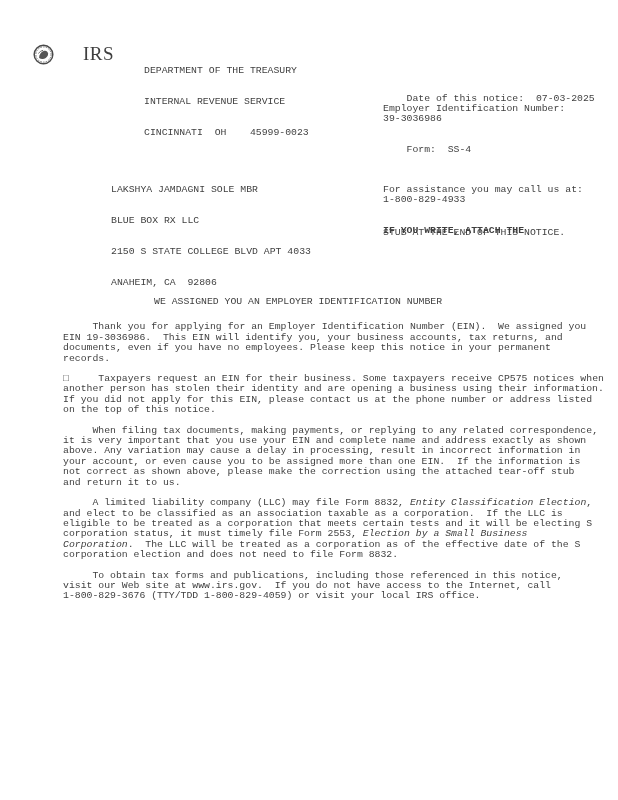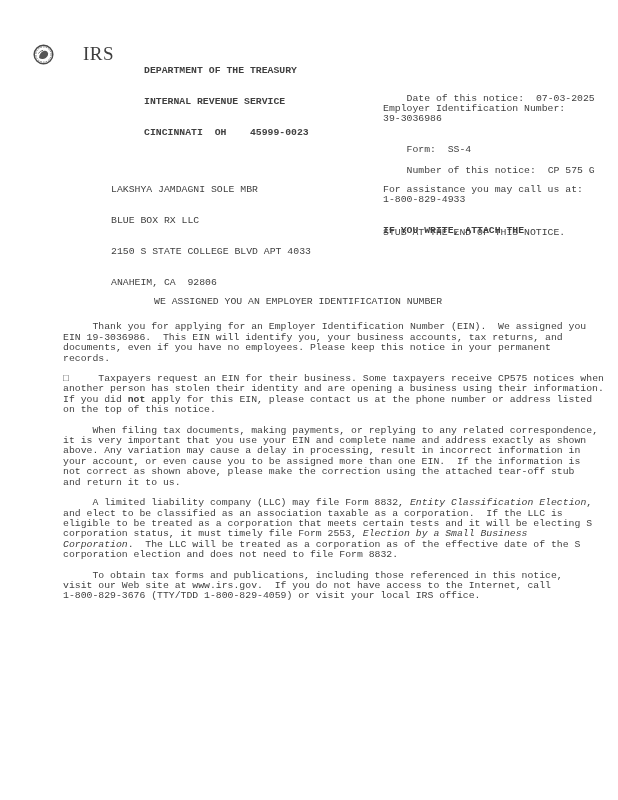--- a/index.html
+++ b/index.html
@@ -16,21 +16,21 @@
   }
 
   
   .letterhead { position: absolute; left: 33px; top: 44px; display: flex; align-items: flex-start; gap: 27px; }
   .logo { display: inline-block; width: 21px; height: 21px; }
   .irs-text {
     font-family: "Liberation Serif", "DejaVu Serif", serif;
     font-size: 19px; line-height: 20px; letter-spacing: 0.5px;
     margin: 0 1px 0 2px; color: #3f3f3f;
   }
-  .agency { margin-left: 2px; white-space: pre; padding-top: 1px; font-weight: bold; }
+  .agency { margin-left: 2px; white-space: pre; padding-top: 1px; }
 
   
   .ni { position: absolute; left: 383px; white-space: pre; }
   .ni .val { margin-left: 11.8px; margin-top: 24px; }
   .ni-date   { top: 84px; }
   .ni-ein-l  { top: 104px; }
   .ni-ein-v  { top: 114px; }
   .ni-form   { top: 135px; }
   .ni-number { top: 156px; }
   .ni-assist { top: 185px; }
@@ -38,21 +38,21 @@
   .ni-write1 { top: 226px; font-weight: bold; }
   .ni-write2 { top: 228px; }
 
   
   .recipient { position: absolute; left: 111px; top: 164px; white-space: pre; }
 
   
   .body { position: absolute; left: 63px; top: 297px; width: 545px; }
   .heading { margin: 0 0 15px 91px; white-space: pre; }
   .para { white-space: pre-wrap; margin: 10px 0 0 0; }
-  .b { font-weight: bold; margin-top: 36px; }
+  .b { font-weight: normal; margin-top: 36px; }
   .i { font-style: italic; }
   .checkbox { display: inline; }
 </style>
 </head>
 <body>
 
 <div class="page">
 
   <div class="letterhead">
     <span class="logo">
@@ -71,23 +71,20 @@
     </div>
   </div>
 
   <div class="ni ni-date">
     <span>Date of this notice:</span><span class="val">07-03-2025</span>
   </div>
   <div class="ni ni-ein-l">Employer Identification Number:</div>
   <div class="ni ni-ein-v">39-3036986</div>
   <div class="ni ni-form">
     <span>Form:</span><span class="val">SS-4</span>
-  </div>
-  <div class="ni ni-number">
-    <span>Number of this notice:</span><span class="val">CP 575 G</span>
   </div>
   <div class="ni ni-assist">For assistance you may call us at:</div>
   <div class="ni ni-phone">1-800-829-4933</div>
   <div class="ni ni-write1">IF YOU WRITE, ATTACH THE</div>
   <div class="ni ni-write2">STUB AT THE END OF THIS NOTICE.</div>
 
   <div class="recipient">
     <div>LAKSHYA JAMDAGNI SOLE MBR</div>
     <div>BLUE BOX RX LLC</div>
     <div>2150 S STATE COLLEGE BLVD APT 4033</div>

